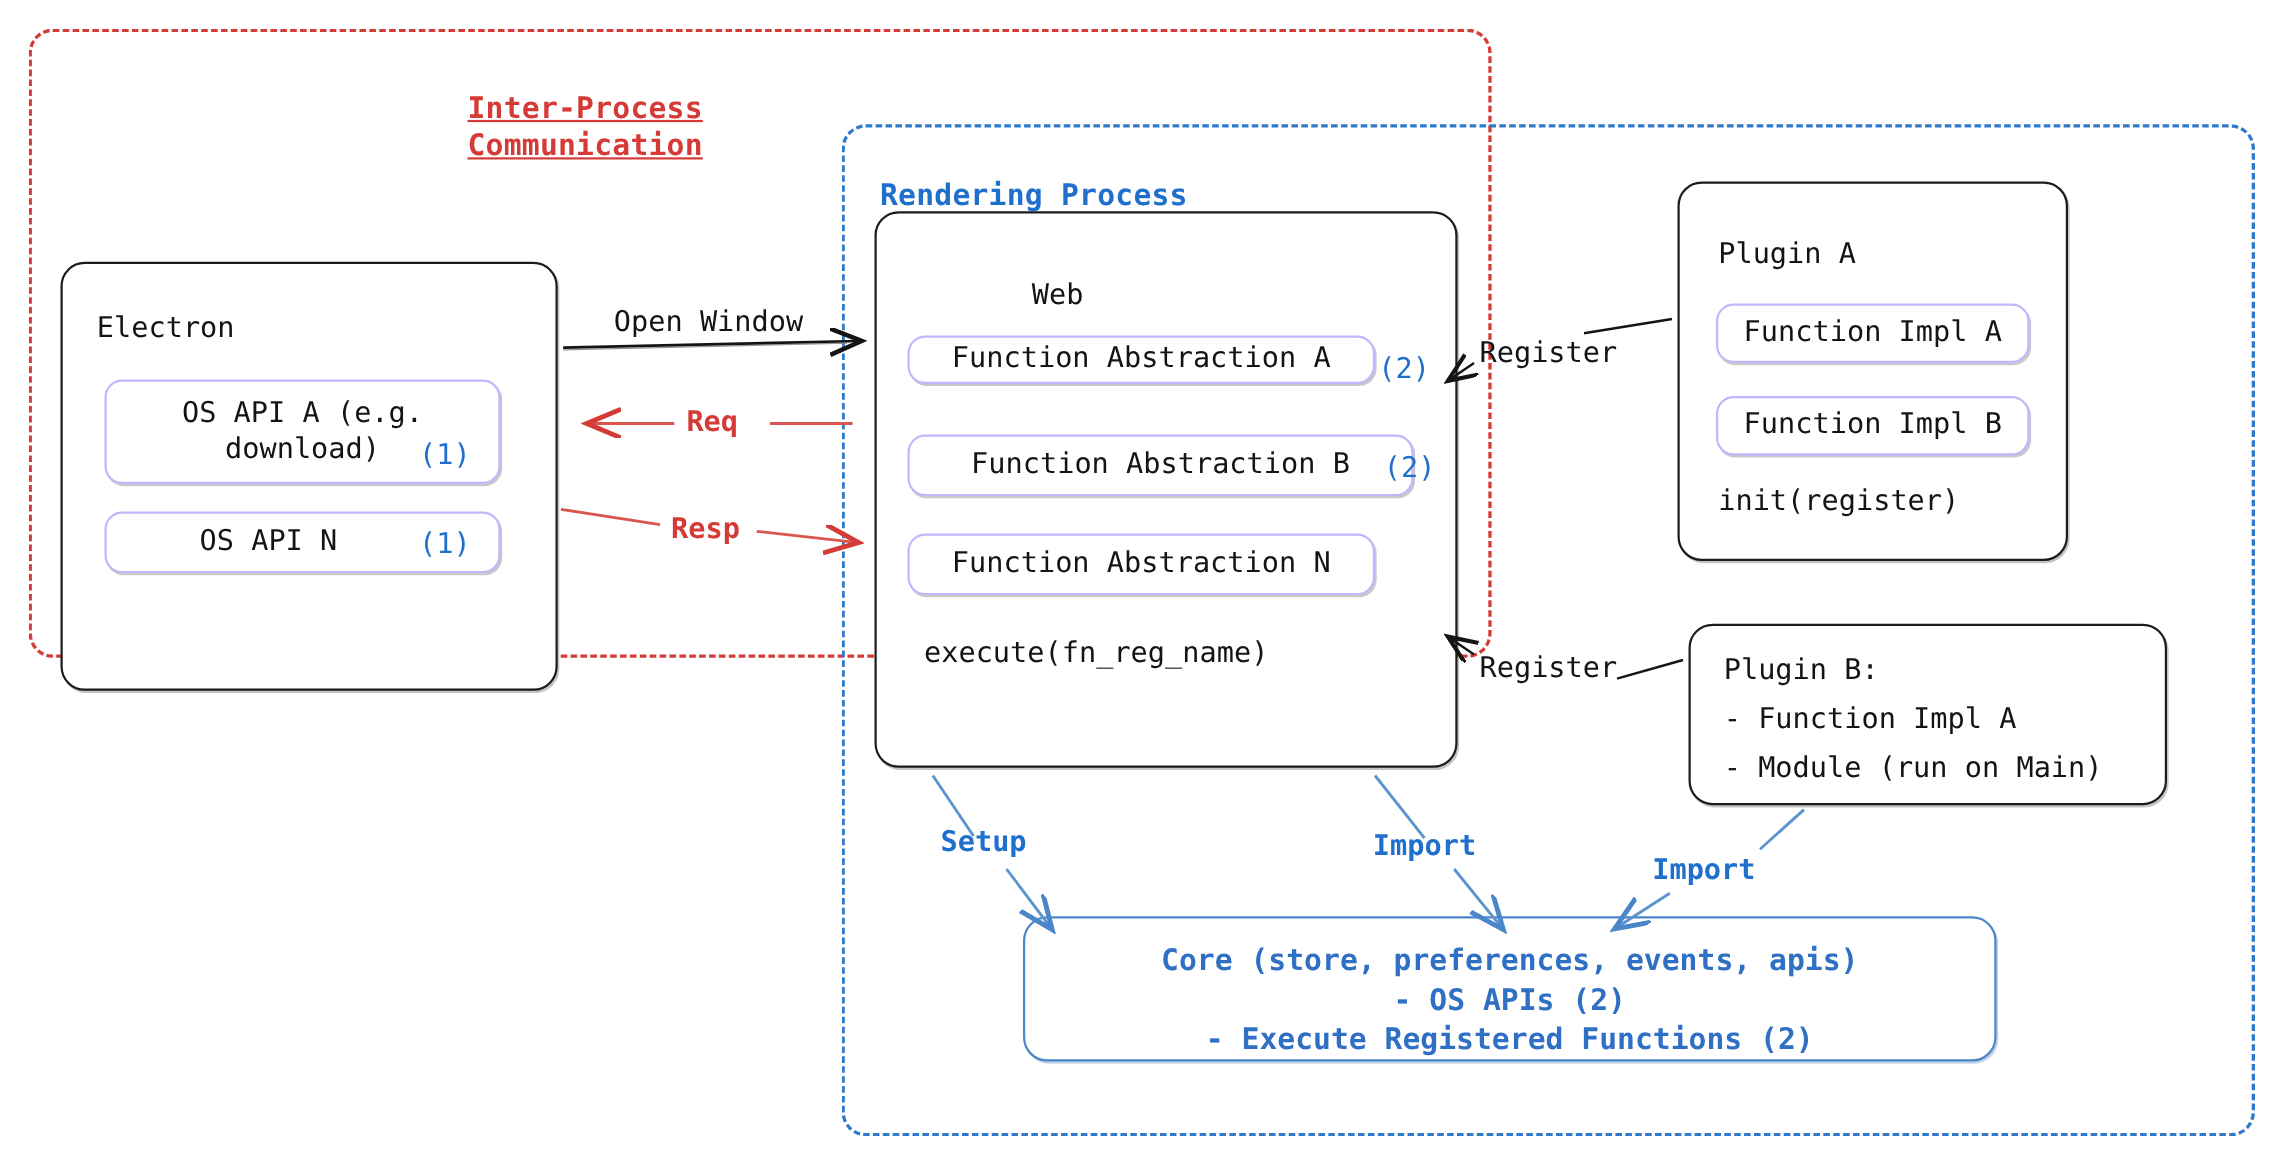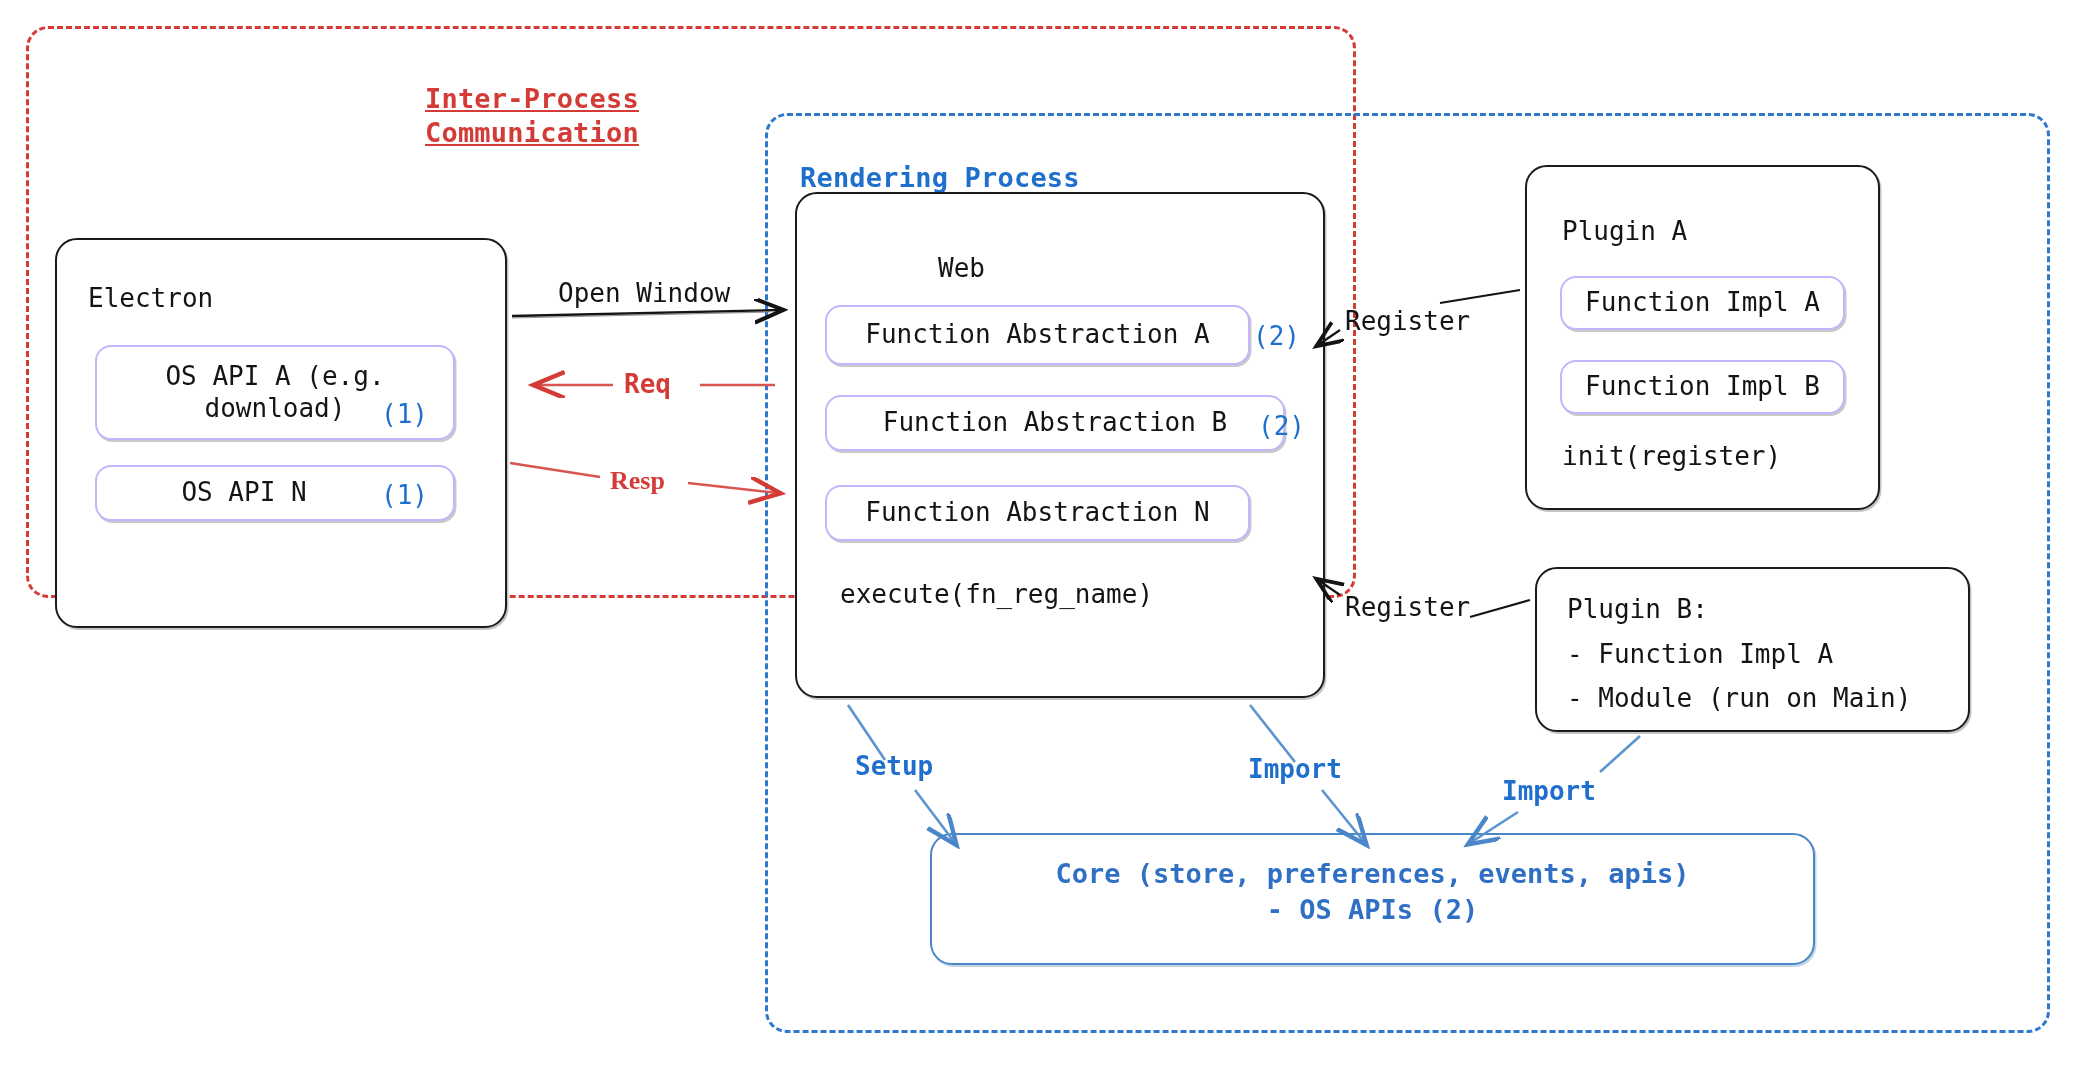--- a/index.html
+++ b/index.html
@@ -72,21 +72,21 @@
   <div class="lbl blue mono" style="left:381px;top:398px;">(1)</div>
 
   <div class="box-inner mono txt" style="left:95px;top:465px;width:360px;height:56px;">
     <span style="margin-right:62px;">OS API N</span>
   </div>
   <div class="lbl blue mono" style="left:381px;top:479px;">(1)</div>
 
   <div class="box" style="left:795px;top:192px;width:530px;height:506px;"></div>
   <div class="box-title mono black" style="left:938px;top:252px;">Web</div>
 
-  <div class="box-inner mono txt" style="left:825px;top:305px;width:425px;height:60px;">
+  <div class="box-inner mono txt" style="left:825px;top:305px;width:425px;height:44px;">
     <span>Function Abstraction A</span>
   </div>
   <div class="lbl blue mono" style="left:1253px;top:320px;">(2)</div>
 
   <div class="box-inner mono txt" style="left:825px;top:395px;width:460px;height:56px;">
     <span>Function Abstraction B</span>
   </div>
   <div class="lbl blue mono" style="left:1258px;top:410px;">(2)</div>
 
   <div class="box-inner mono txt" style="left:825px;top:485px;width:425px;height:56px;">
@@ -108,24 +108,25 @@
 
   <div class="box" style="left:1535px;top:567px;width:435px;height:165px;"></div>
   <div class="box-title mono black" style="left:1567px;top:593px;">Plugin B:</div>
   <div class="box-title mono black" style="left:1567px;top:638px;">- Function Impl A</div>
   <div class="box-title mono black" style="left:1567px;top:682px;">- Module (run on Main)</div>
 
   <div class="box" style="left:930px;top:833px;width:885px;height:132px;border-color:#4a86c8;
               box-shadow:1.5px 2px 0 rgba(120,160,205,.45);"></div>
   <div class="core-text mono" style="left:930px;width:885px;top:855px;">Core (store, preferences, events, apis)</div>
   <div class="core-text mono" style="left:930px;width:885px;top:891px;">- OS APIs (2)</div>
+  <div class="core-text mono" style="left:930px;width:885px;top:927px;">- Execute Registered Functions (2)</div>
 
   <div class="lbl black mono" style="left:558px;top:277px;">Open Window</div>
   <div class="lbl red mono" style="left:624px;top:368px;font-weight:700;">Req</div>
-  <div class="lbl red mono" style="left:610px;top:465px;font-weight:700;font-family:Liberation Serif, serif;">Resp</div>
+  <div class="lbl red mono" style="left:610px;top:465px;font-weight:700;">Resp</div>
   <div class="lbl black mono" style="left:1345px;top:305px;">Register</div>
   <div class="lbl black mono" style="left:1345px;top:591px;">Register</div>
   <div class="lbl blue mono" style="left:855px;top:750px;font-weight:700;">Setup</div>
   <div class="lbl blue mono" style="left:1248px;top:753px;font-weight:700;">Import</div>
   <div class="lbl blue mono" style="left:1502px;top:775px;font-weight:700;">Import</div>
 
   <svg id="wires" viewBox="0 0 2074 1066" xmlns="http://www.w3.org/2000/svg">
     <defs>
       <marker id="ah-black" markerWidth="14" markerHeight="14" refX="11" refY="5" orient="auto" markerUnits="strokeWidth">
         <path d="M0,0 L12,5 L0,10" fill="none" stroke="#141414" stroke-width="1.7"></path>

